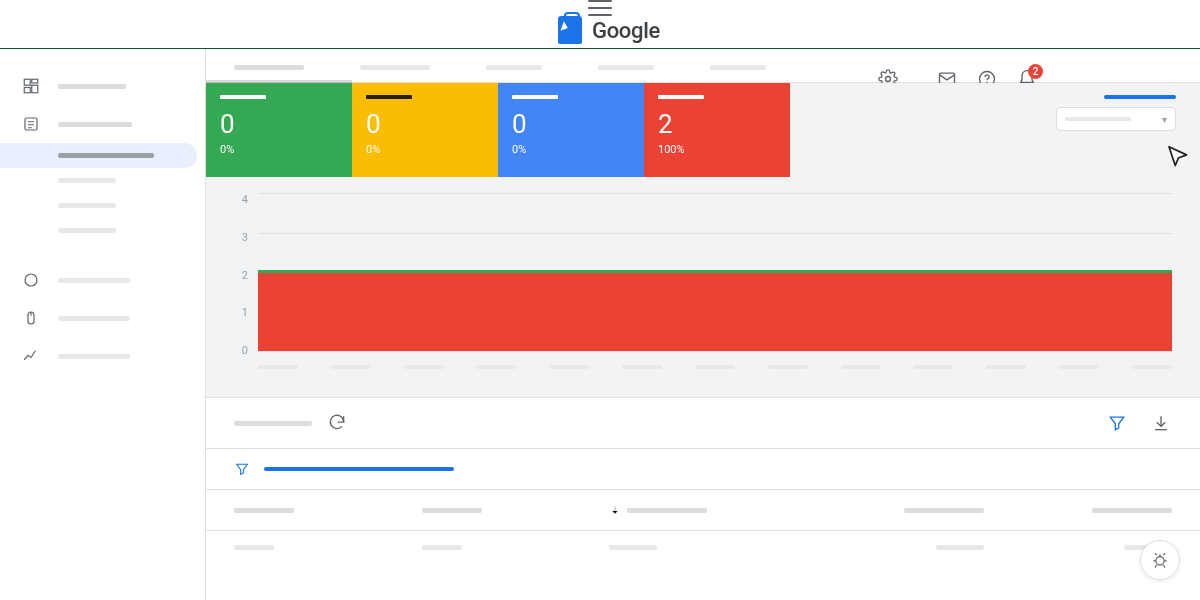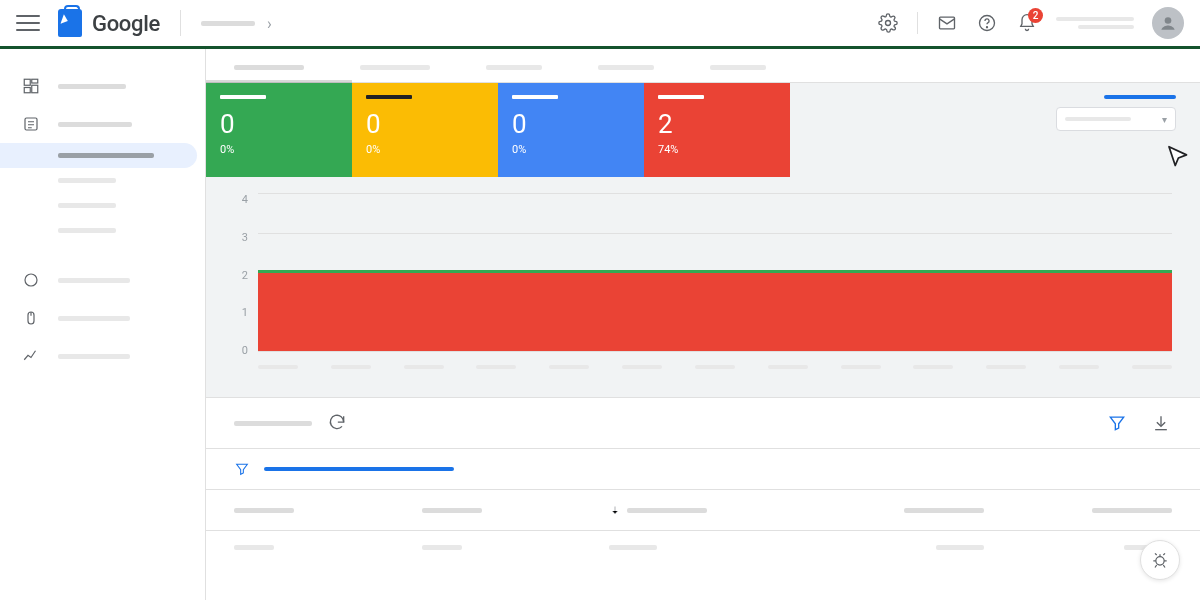--- a/index.html
+++ b/index.html
@@ -1,19 +1,19 @@
 <!DOCTYPE html>
 <html><head>
 <meta charset="utf-8">
 <style>
   * { box-sizing: border-box; margin: 0; padding: 0; font-family: 'Roboto', Arial, sans-serif; }
   body { width: 1200px; height: 600px; overflow: hidden; background: #fff; color: #3c4043; font-size: 13px; }
 
   
-  .header { height: 49px; display: flex; align-items: center; padding: 0 16px; border-bottom: 3px solid #14532d; }
+  .header { height: 49px; display: flex; align-items: center; padding: 0 16px; border-bottom: 1px solid #14532d; flex-direction: column; }
   .hamburger { width: 24px; height: 24px; display: flex; flex-direction: column; justify-content: center; gap: 5px; cursor: pointer; }
   .hamburger span { display: block; height: 2px; background: #5f6368; border-radius: 1px; }
   .brand { display: flex; align-items: center; margin-left: 18px; }
   .brand-clip { width: 24px; height: 28px; background: #1a73e8; border-radius: 3px 3px 2px 2px; position: relative; margin-right: 10px;}
   .brand-clip::before { content:""; position:absolute; top:-4px; left:6px; width:12px; height:6px; border:2px solid #1a73e8; border-bottom:none; border-radius:4px 4px 0 0; background:#fff0;}
   .brand-clip::after { content:""; position:absolute; left:4px; top:6px; width:0; height:0; border-left:6px solid #fff; border-top:5px solid transparent; border-bottom:5px solid transparent; transform: rotate(20deg);}
   .brand-google { font-size: 22px; font-weight: 400; letter-spacing: -0.3px; }
   .brand-google b{font-weight:500;}
   .brand-sub { font-size: 22px; font-weight: 300; margin-left: 4px; color:#5f6368; }
   .vsep { width: 1px; height: 26px; background: #e0e0e0; margin: 0 20px; }
@@ -240,21 +240,21 @@
           <div class="pct">0%</div>
         </div>
         <div class="card c-blue">
           <div class="bar"></div>
           <div class="big">0</div>
           <div class="pct">0%</div>
         </div>
         <div class="card c-red">
           <div class="bar"></div>
           <div class="big">2</div>
-          <div class="pct">74%</div>
+          <div class="pct">100%</div>
         </div>
       </div>
 
       <div class="dash-controls">
         <div class="skel blue"></div>
         <div class="combo">
           <div class="skel light" style="width:66px;height:4px"></div>
           <span class="caret">▾</span>
         </div>
       </div>

